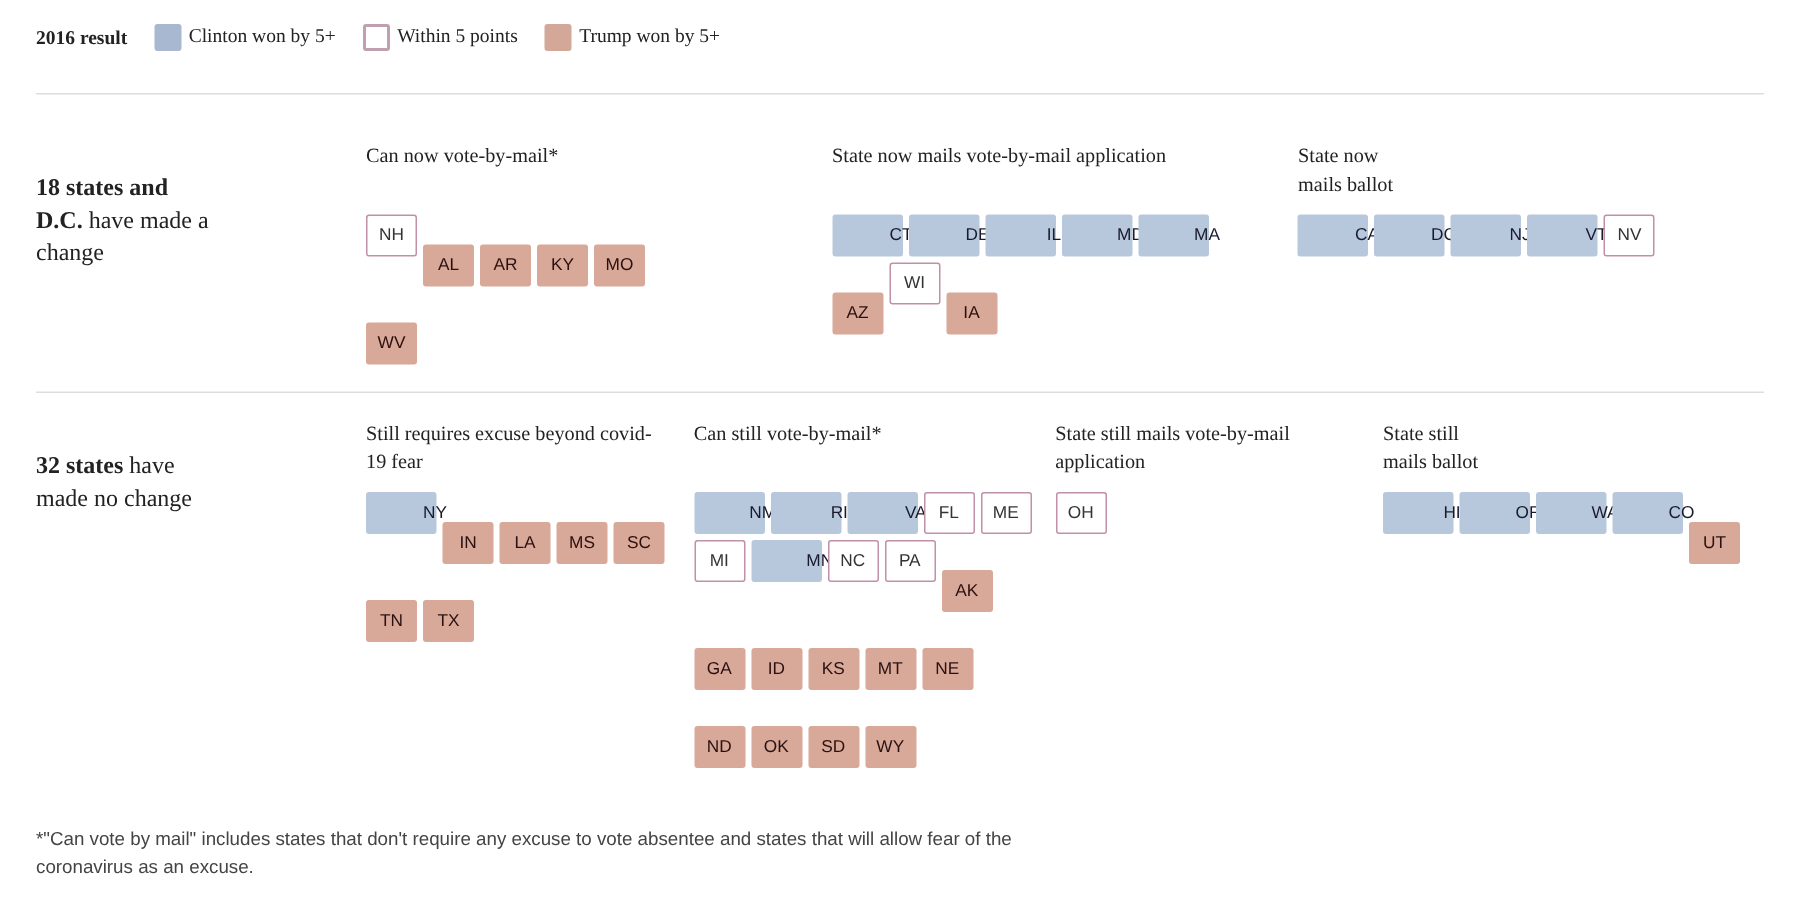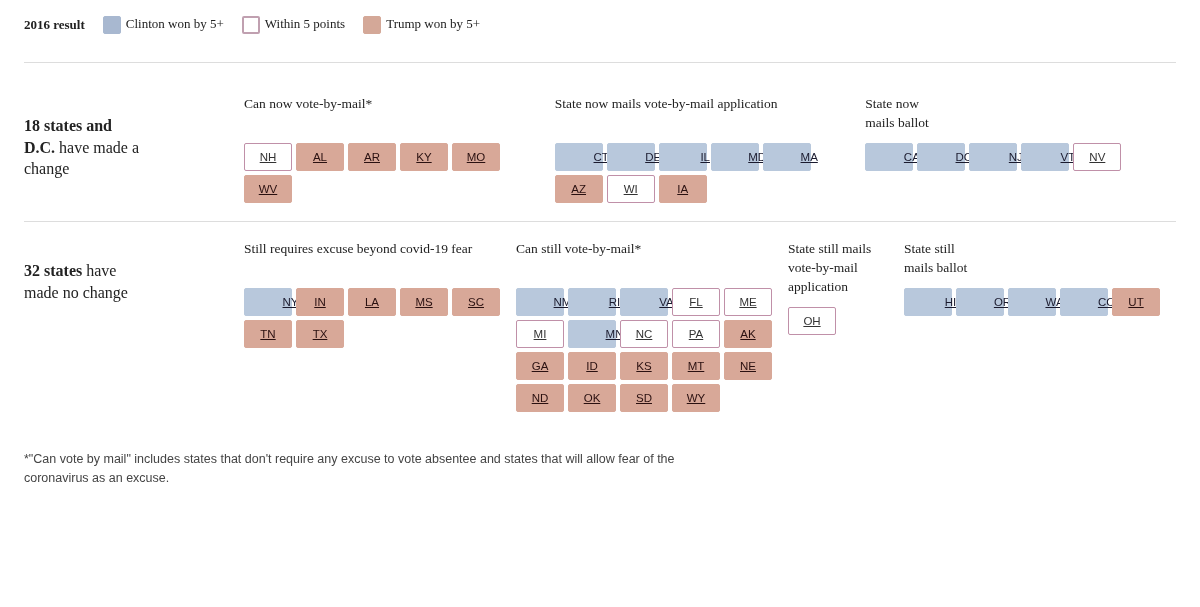--- a/index.html
+++ b/index.html
@@ -95,47 +95,47 @@
     .state-grid {
       display: flex;
       flex-direction: column;
       gap: 4px;
     }
     .state-row {
       display: flex;
       gap: 4px;
     }
     .state-box {
-      width: 48px;
+      width: 34px;
       height: 28px;
       display: flex;
       align-items: center;
       justify-content: center;
       font-size: 11.5px;
       font-family: Arial, Helvetica, sans-serif;
       font-weight: 500;
       border-radius: 2px;
       border: 1px solid transparent;
-      text-decoration: underline;
     }
     .state-box.clinton {
       background: #b8c8dc;
       border-color: #b8c8dc;
       color: #1a1a2e;
       padding-left: 45px;
     }
     .state-box.within {
       background: #fff;
       border: 1.5px solid #c090a8;
       color: #333;
     }
     .state-box.trump {
       background: #d8a898;
       border-color: #d8a898;
       color: #2a1010;
+      margin-top: 20px;
     }
 
     .footnote {
       margin-top: 20px;
       font-size: 12.5px;
       color: #444;
       font-family: Arial, Helvetica, sans-serif;
       line-height: 1.5;
       max-width: 680px;
     }

